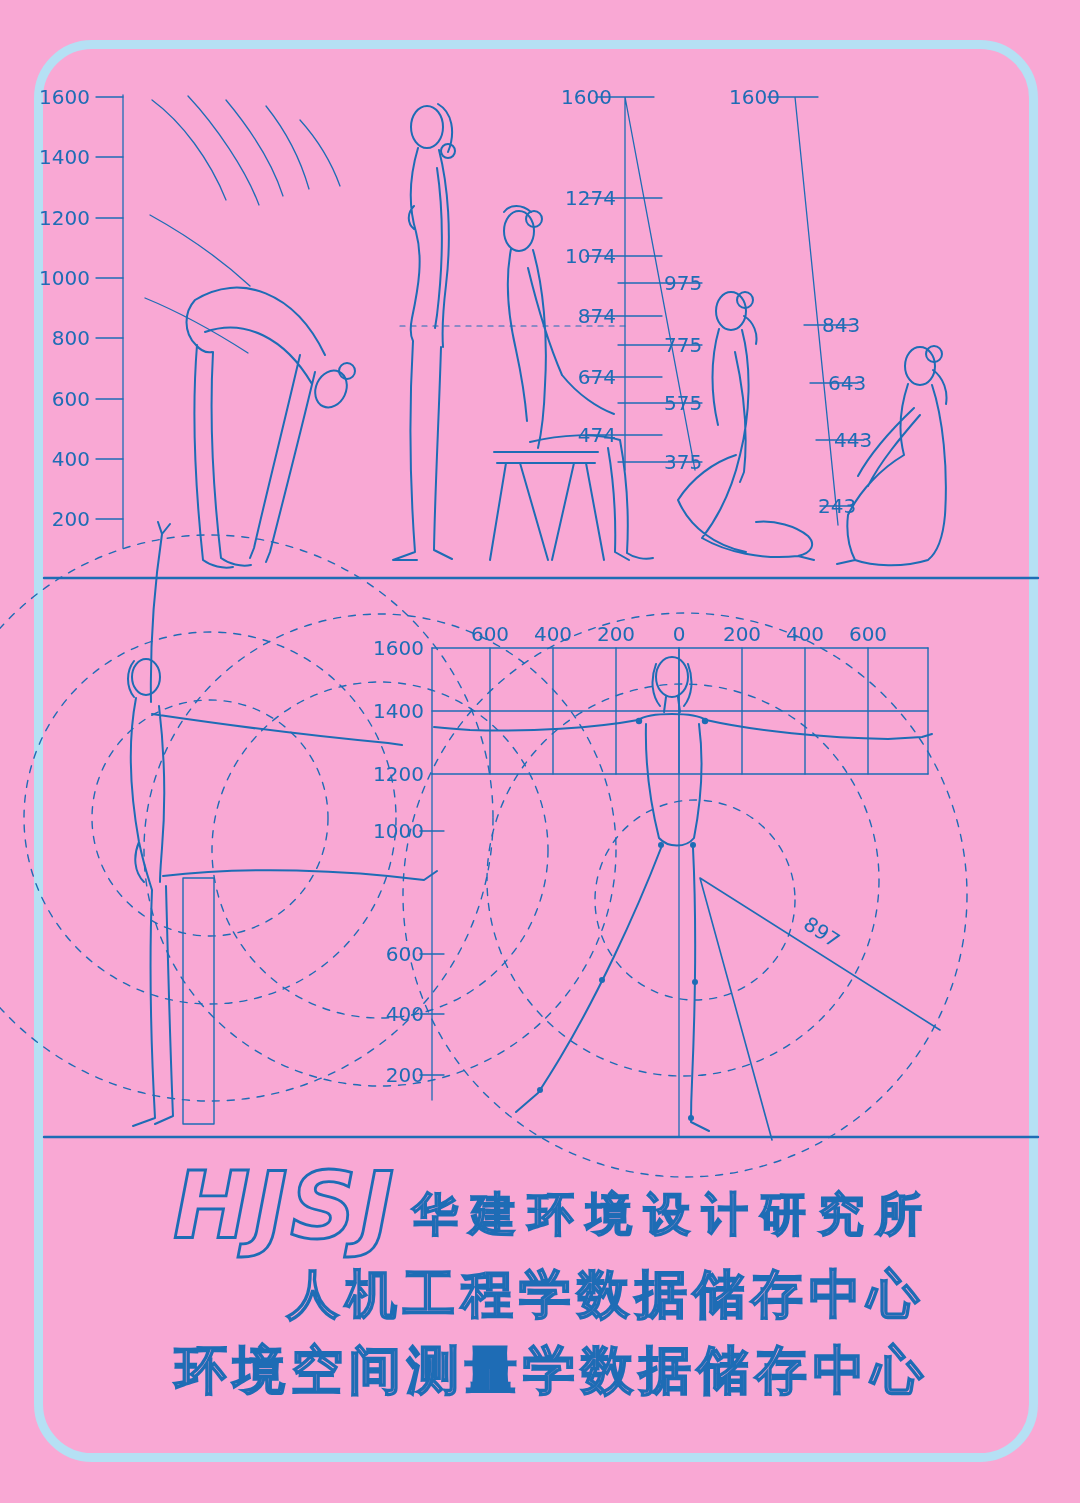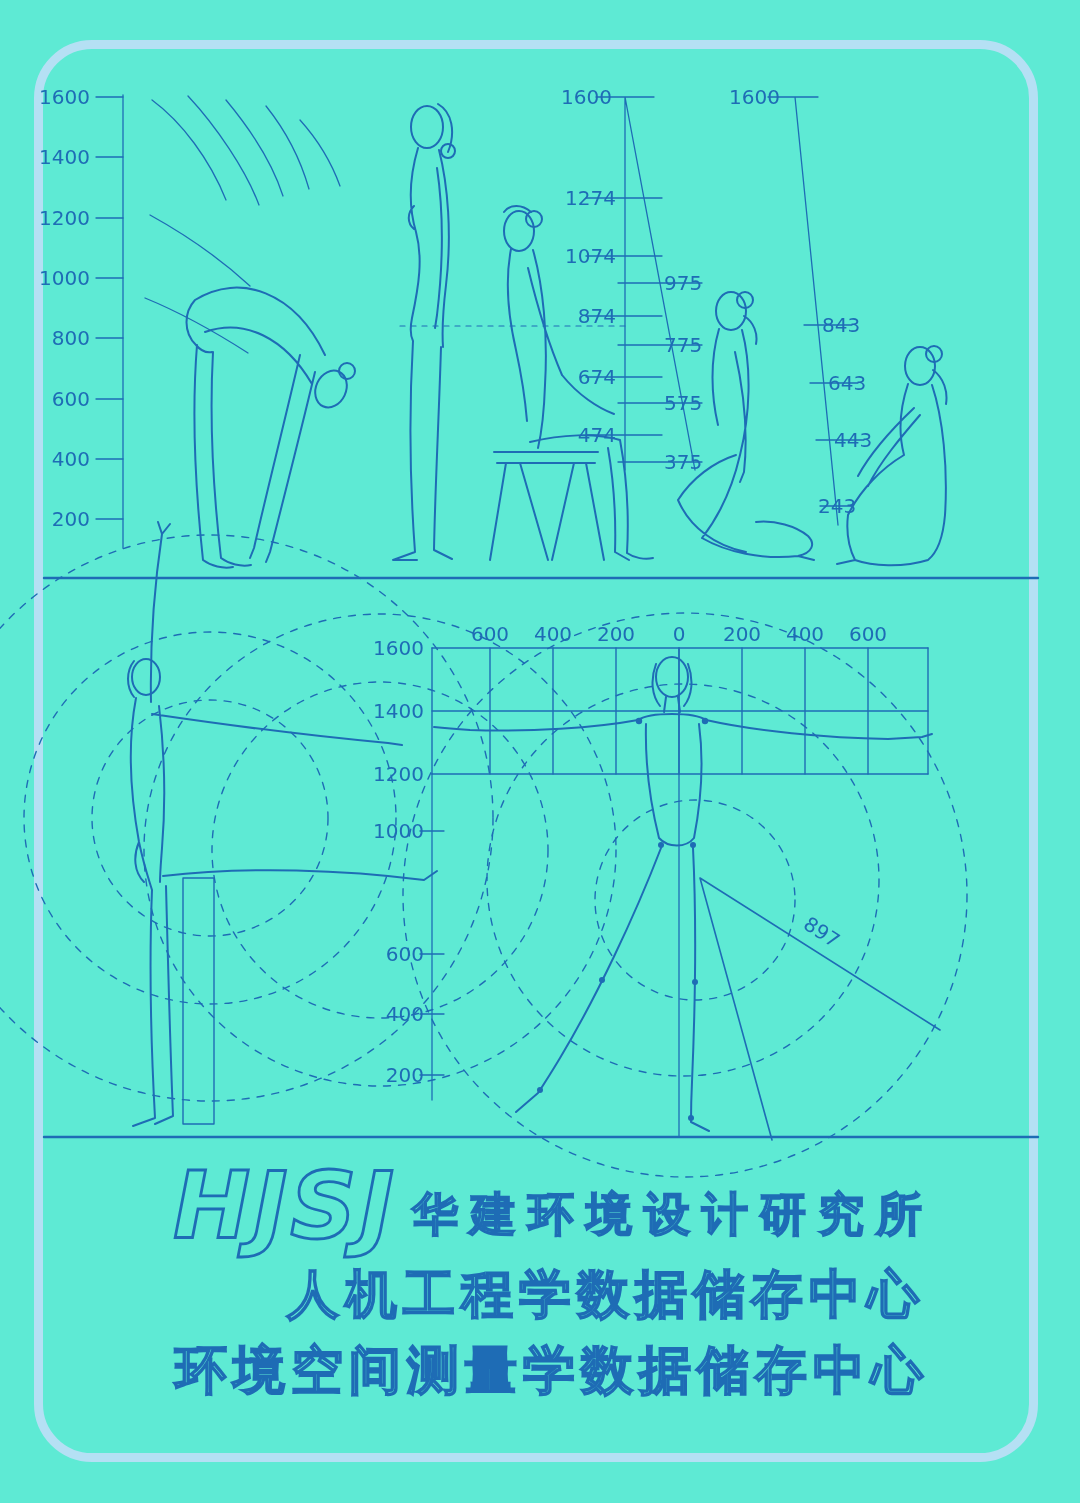--- a/index.html
+++ b/index.html
@@ -1,16 +1,16 @@
 <!DOCTYPE html>
 <html><head>
 <meta charset="utf-8">
 <style>
   html,body{margin:0;padding:0;background:#ffffff;}
-  .page{position:relative;width:1080px;height:1503px;background:#5eead4;overflow:hidden;
+  .page{position:relative;width:1080px;height:1503px;background:#f9a8d4;overflow:hidden;
         font-family:"DejaVu Sans",sans-serif;}
   .frame{position:absolute;left:34px;top:40px;width:1004px;height:1422px;
          border:9px solid #b5e0f4;border-radius:58px;box-sizing:border-box;}
   svg{position:absolute;left:0;top:0;}
   .ln{stroke:#1e6cb5;fill:none;stroke-width:2;stroke-linecap:round;stroke-linejoin:round;}
   .thin{stroke-width:1.3;}
   .mid{stroke-width:1.6;}
   .ground{stroke-width:2.4;}
   .dash{stroke-dasharray:7 8;stroke-width:1.4;fill:none;stroke:#1e6cb5;}
   .dash2{stroke-dasharray:5 6;stroke-width:1.2;fill:none;stroke:#1e6cb5;}

